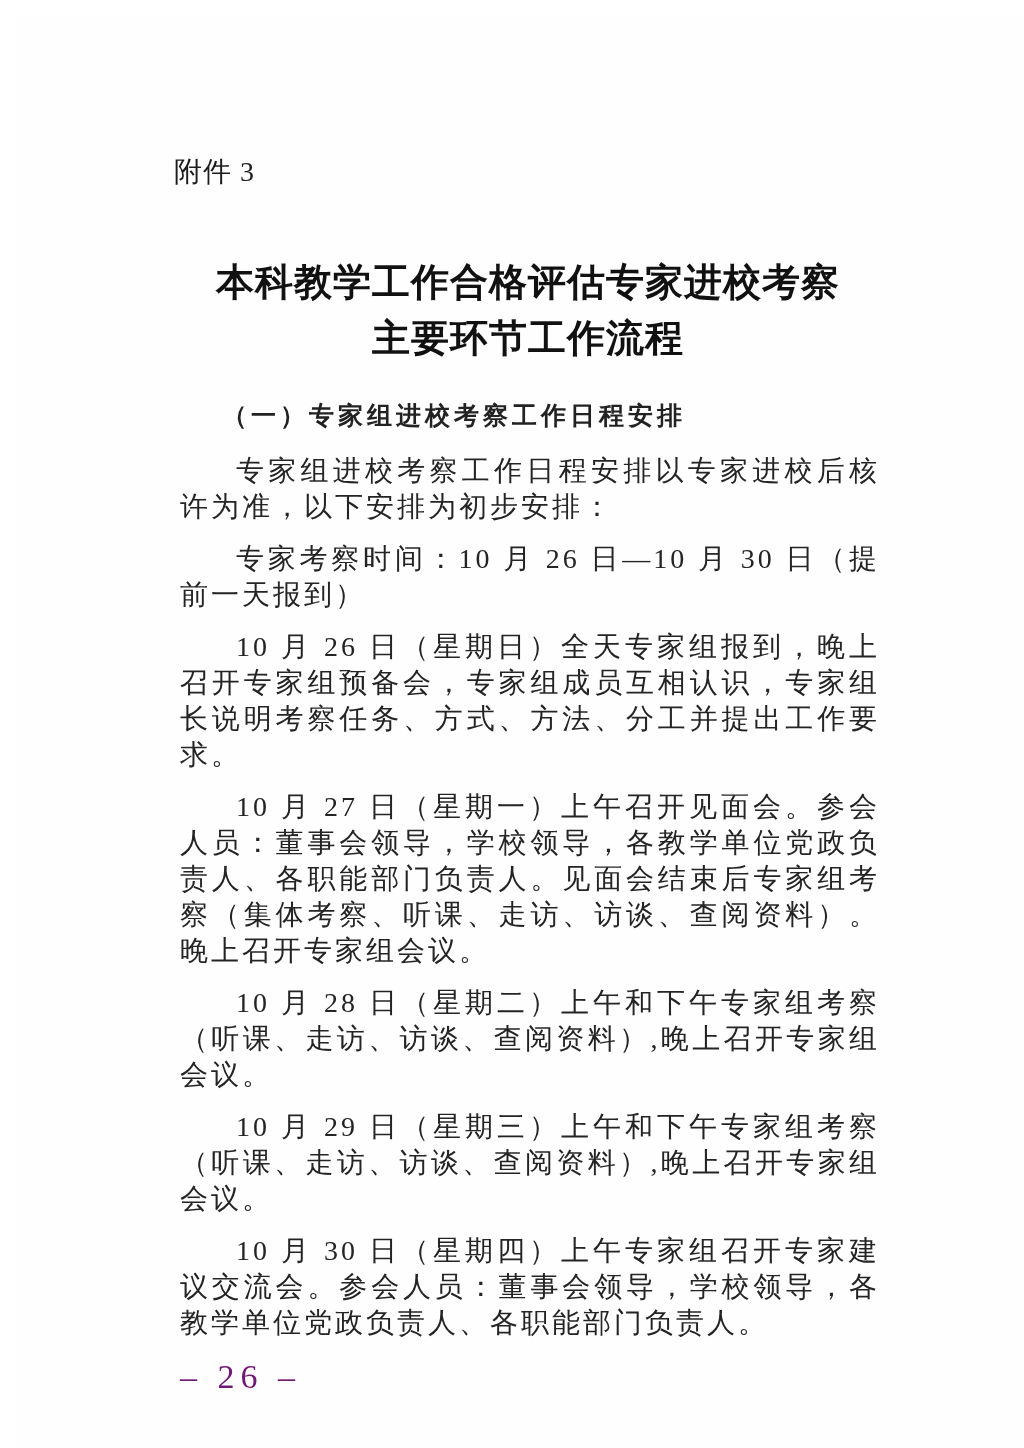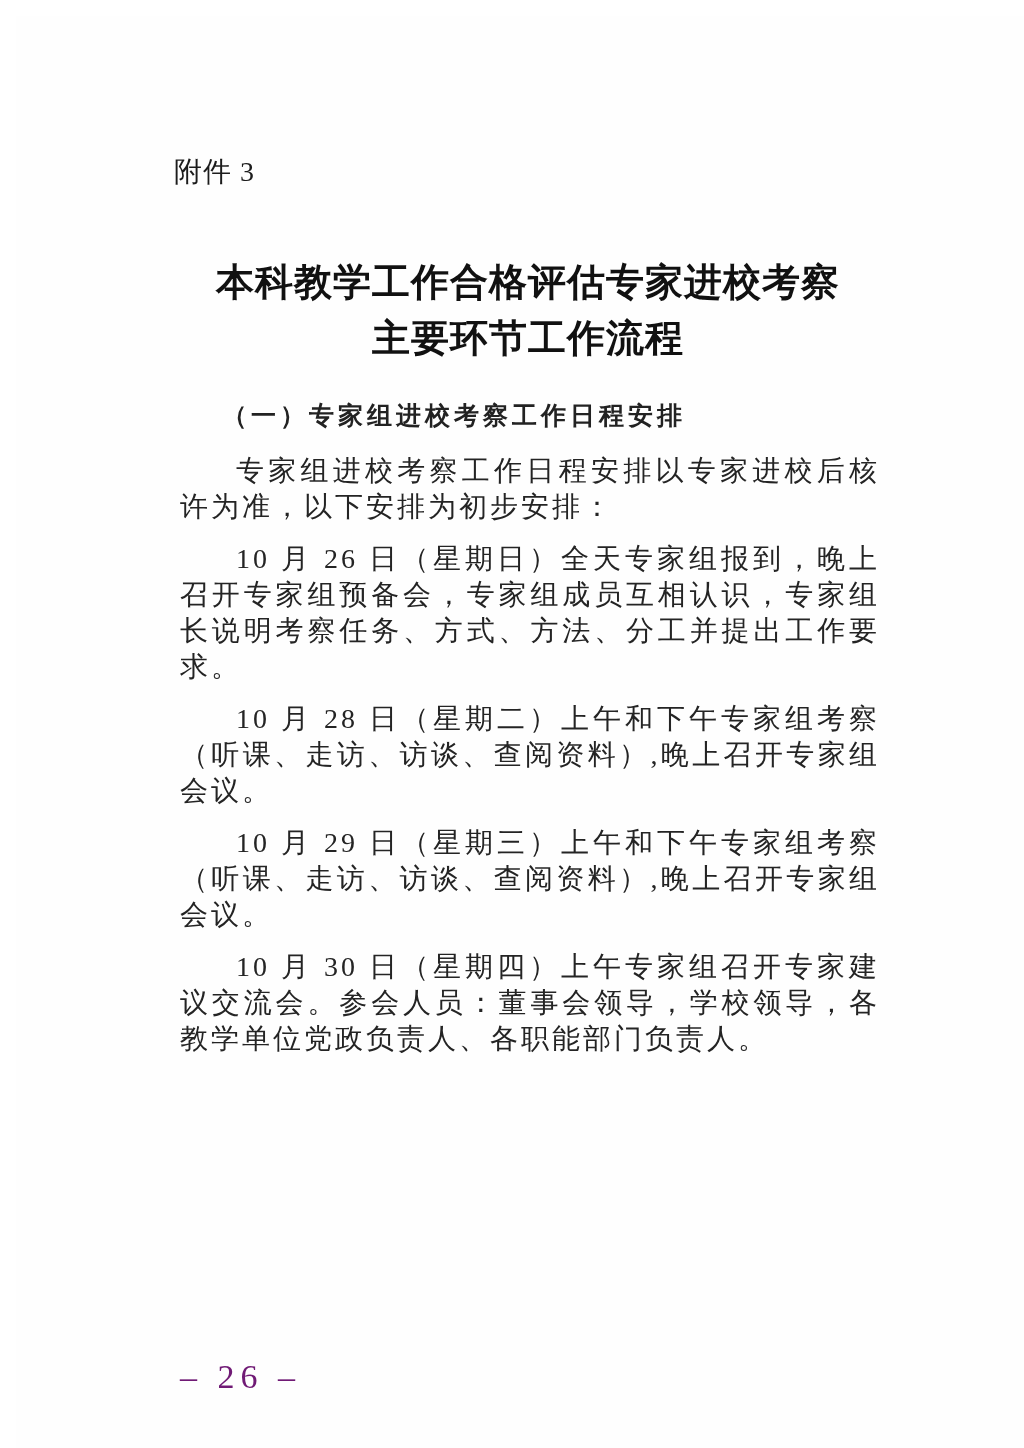--- a/index.html
+++ b/index.html
@@ -90,21 +90,23 @@
 
   <h1 class="doc-title">
     <span>本科教学工作合格评估专家进校考察</span><br>
     <span>主要环节工作流程</span>
   </h1>
 
   <h2 class="section-heading">（一）专家组进校考察工作日程安排</h2>
 
   <div class="body-text">
     <p>专家组进校考察工作日程安排以专家进校后核许为准，以下安排为初步安排：</p>
+    <p>专家考察时间：10 月 26 日—10 月 30 日（提前一天报到）</p>
     <p>10 月 26 日（星期日）全天专家组报到，晚上召开专家组预备会，专家组成员互相认识，专家组长说明考察任务、方式、方法、分工并提出工作要求。</p>
+    <p>10 月 27 日（星期一）上午召开见面会。参会人员：董事会领导，学校领导，各教学单位党政负责人、各职能部门负责人。见面会结束后专家组考察（集体考察、听课、走访、访谈、查阅资料）。晚上召开专家组会议。</p>
     <p>10 月 28 日（星期二）上午和下午专家组考察（听课、走访、访谈、查阅资料）,晚上召开专家组会议。</p>
     <p>10 月 29 日（星期三）上午和下午专家组考察（听课、走访、访谈、查阅资料）,晚上召开专家组会议。</p>
     <p>10 月 30 日（星期四）上午专家组召开专家建议交流会。参会人员：董事会领导，学校领导，各教学单位党政负责人、各职能部门负责人。</p>
   </div>
 
   <div class="page-number">– 26 –</div>
 
 </div>
 
 </body></html>

